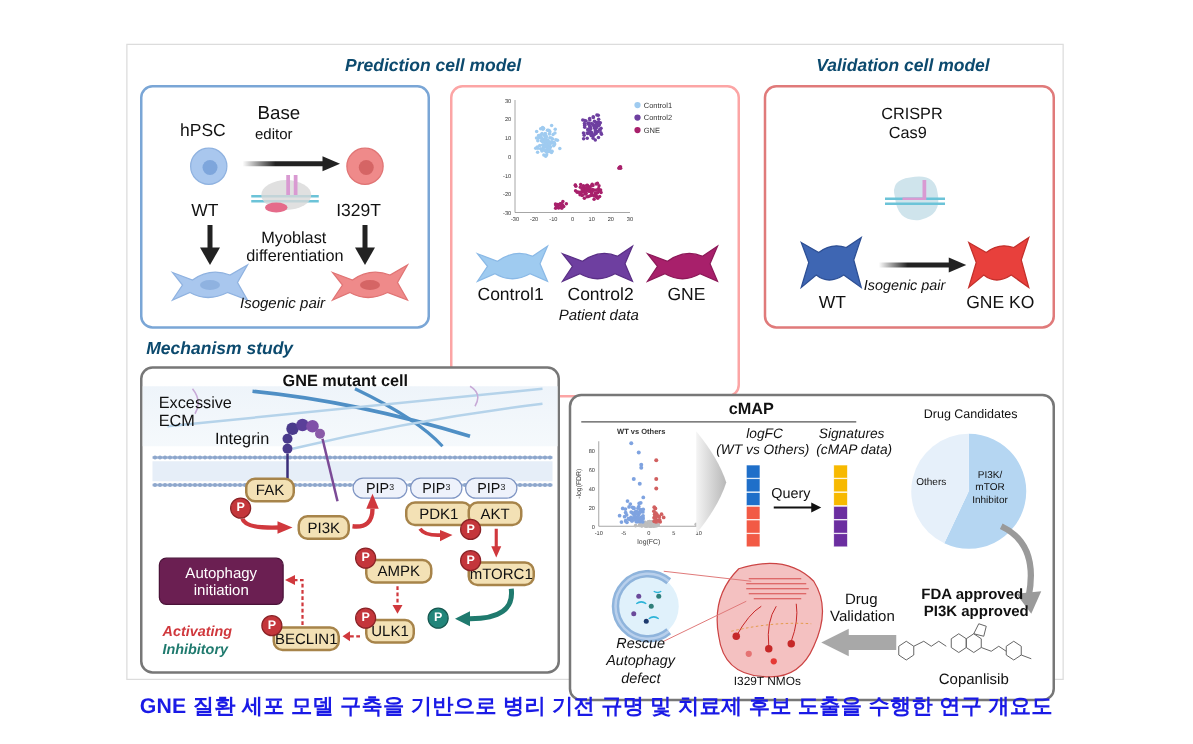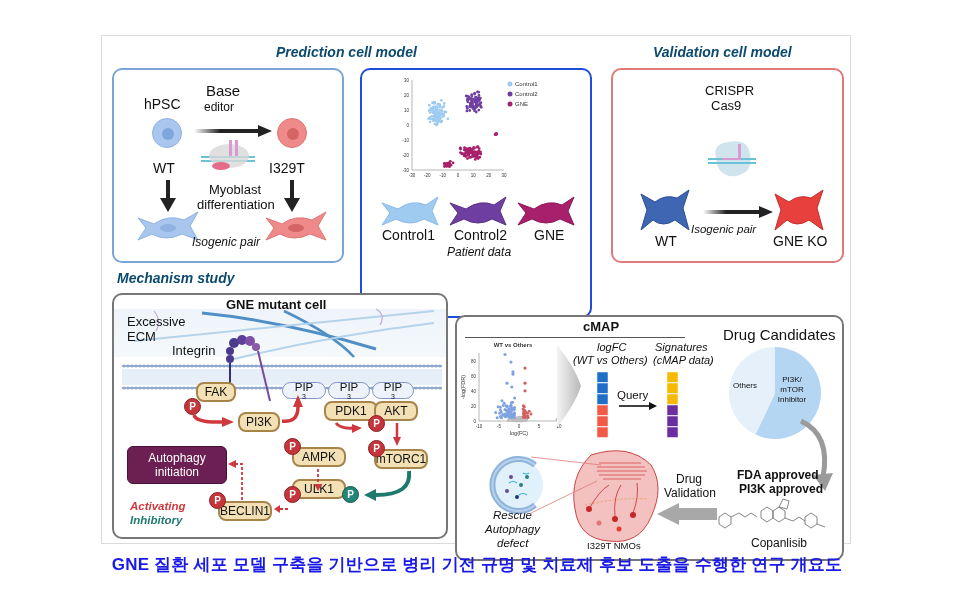--- a/index.html
+++ b/index.html
@@ -5,38 +5,38 @@
   * { box-sizing: border-box; margin: 0; padding: 0; }
   html, body { width: 954px; height: 595px; background: #ffffff; overflow: hidden; }
   body { position: relative; font-family: "Liberation Sans", sans-serif; color: #111; }
 
   .figure { position: absolute; left: 101px; top: 35px; width: 750px; height: 509px; border: 1px solid #dcdcdc; background: #fff; }
 
   .section-title { position: absolute; font-weight: bold; font-style: italic; font-size: 14px; color: #0c4a6e; white-space: nowrap; }
 
   .panel { position: absolute; border-radius: 10px; background: #fff; }
   .p-pred1 { left: 10px; top: 32px; width: 232px; height: 195px; border: 2px solid #7aa6d6; }
-  .p-pred2 { left: 258px; top: 32px; width: 232px; height: 250px; border: 2px solid #1d4ed8; }
+  .p-pred2 { left: 258px; top: 32px; width: 232px; height: 250px; border: 2px solid #fca5a5; }
   .p-valid { left: 509px; top: 32px; width: 233px; height: 195px; border: 2px solid #e07a7a; }
   .p-mech { left: 10px; top: 257px; width: 336px; height: 246px; border: 2px solid #777; }
   .p-drug { left: 353px; top: 257px; width: 389px; height: 246px; border: 2px solid #777; margin-top: 22px; }
 
   .lbl { position: absolute; white-space: nowrap; text-align: center; }
   .it { font-style: italic; }
   .b { font-weight: bold; }
 
   .cell { position: absolute; width: 30px; height: 30px; border-radius: 50%; }
   .cell::after { content: ""; position: absolute; left: 9px; top: 9px; width: 12px; height: 12px; border-radius: 50%; }
   .cell.blue { background: #a9c7ee; border: 1px solid #8fb2e0; }
   .cell.blue::after { background: #7ea6dc; }
   .cell.red { background: #ef8a8a; border: 1px solid #e07474; }
   .cell.red::after { background: #d56565; }
 
   .node { position: absolute; height: 20px; border: 2px solid #a7844a; background: #f3e1b5; border-radius: 8px; font-size: 12px; display: flex; align-items: center; justify-content: center; color: #111; }
-  .pip { position: absolute; height: 17px; border: 1.5px solid #7f95c3; background: #eef2fb; border-radius: 9px; font-size: 11.5px; display: flex; align-items: center; justify-content: center; flex-direction: column; }
+  .pip { position: absolute; height: 17px; border: 1.5px solid #7f95c3; background: #eef2fb; border-radius: 9px; font-size: 11.5px; display: flex; align-items: center; justify-content: center; }
   .pip sub { font-size: 7px; vertical-align: -1px; }
   .phos { position: absolute; width: 17px; height: 17px; border-radius: 50%; background: #c4363b; border: 1.5px solid #8a2226; color: #fff; font-size: 10px; font-weight: bold; display: flex; align-items: center; justify-content: center; }
   .phos.green { background: #22857a; border-color: #15574f; }
 
   .auto-box { position: absolute; left: 13px; top: 207px; width: 100px; height: 38px; background: #6b1f52; border: 1.5px solid #4a1238; border-radius: 6px; color: #fff; font-size: 12px; text-align: center; line-height: 14px; padding-top: 4px; }
 
   .caption { position: absolute; left: 0; top: 553px; width: 954px; text-align: center; font-weight: bold; font-size: 17px; color: #1a1ae6; letter-spacing: 0.2px; }
 
   svg { position: absolute; overflow: visible; }
 </style>
@@ -668,21 +668,21 @@
         <span>PIP</span>
         <sub>3</sub>
       </div>
 
     <div class="node" style="left:82px; top:87px; width:40px;">FAK</div>
     <div class="node" style="left:124px; top:117px; width:42px;">PI3K</div>
     <div class="node" style="left:210px; top:106px; width:54px;">PDK1</div>
     <div class="node" style="left:260px; top:106px; width:44px;">AKT</div>
     <div class="node" style="left:178px; top:152px; width:54px;">AMPK</div>
     <div class="node" style="left:260px; top:154px; width:54px;">mTORC1</div>
-    <div class="node" style="left:178px; top:184px; width:54px;">ULK1</div>
+    <div class="node" style="left:178px; top:200px; width:40px;">ULK1</div>
     <div class="node" style="left:104px; top:206px; width:54px;">BECLIN1</div>
 
     <div class="phos" style="left:70px; top:103px;">P</div>
     <div class="phos" style="left:254px; top:120px;">P</div>
     <div class="phos" style="left:170px; top:143px;">P</div>
     <div class="phos" style="left:254px; top:145px;">P</div>
     <div class="phos" style="left:170px; top:191px;">P</div>
     <div class="phos green" style="left:228px; top:191px;">P</div>
     <div class="phos" style="left:95px; top:197px;">P</div>
 
@@ -949,21 +949,21 @@
         <rect x="80" y="11" width="11" height="10.5" fill="#f7b900" stroke="#fff" stroke-width="0.5"></rect>
         <rect x="80" y="22" width="11" height="10.5" fill="#f7b900" stroke="#fff" stroke-width="0.5"></rect>
         <rect x="80" y="33" width="11" height="10.5" fill="#6b2ea0" stroke="#fff" stroke-width="0.5"></rect>
         <rect x="80" y="44" width="11" height="10.5" fill="#6b2ea0" stroke="#fff" stroke-width="0.5"></rect>
         <rect x="80" y="55" width="11" height="10.5" fill="#6b2ea0" stroke="#fff" stroke-width="0.5"></rect>
         <line x1="32" y1="34" x2="64" y2="34" stroke="#111" stroke-width="1.6"></line>
         <polygon points="62,30 70,34 62,38" fill="#111"></polygon>
       </svg>
     <div class="lbl" style="left:160px; top:72px; font-size:11.5px;">Query</div>
 
-    <div class="lbl" style="left:266px; top:9px; font-size:15px;">Drug Candidates</div>
+    <div class="lbl" style="left:282px; top:9px; font-size:10px;">Drug Candidates</div>
     <svg id="pie" style="left:268px; top:26px;" width="100" height="100">
         <path d="M50,50 L50,4 A46,46 0 1 1 30.414152588006672,91.6220444134369 Z" fill="#b5d6f2"></path>
         <path d="M50,50 L30.414152588006672,91.6220444134369 A46,46 0 0 1 49.99999999999999,4 Z" fill="#e6f0fa"></path>
       </svg>
     <div class="lbl" style="left:276px; top:64px; font-size:8px;">Others</div>
     <div class="lbl" style="left:318px; top:58px; font-size:8px; line-height:10px;">
       <div style="width:34px; white-space:normal;">PI3K/ mTOR Inhibitor</div>
     </div>
     <svg style="left:340px; top:100px;" width="40" height="76">
       <path d="M4,4 Q34,18 26,60" stroke="#9a9a9a" stroke-width="5" fill="none"></path>

